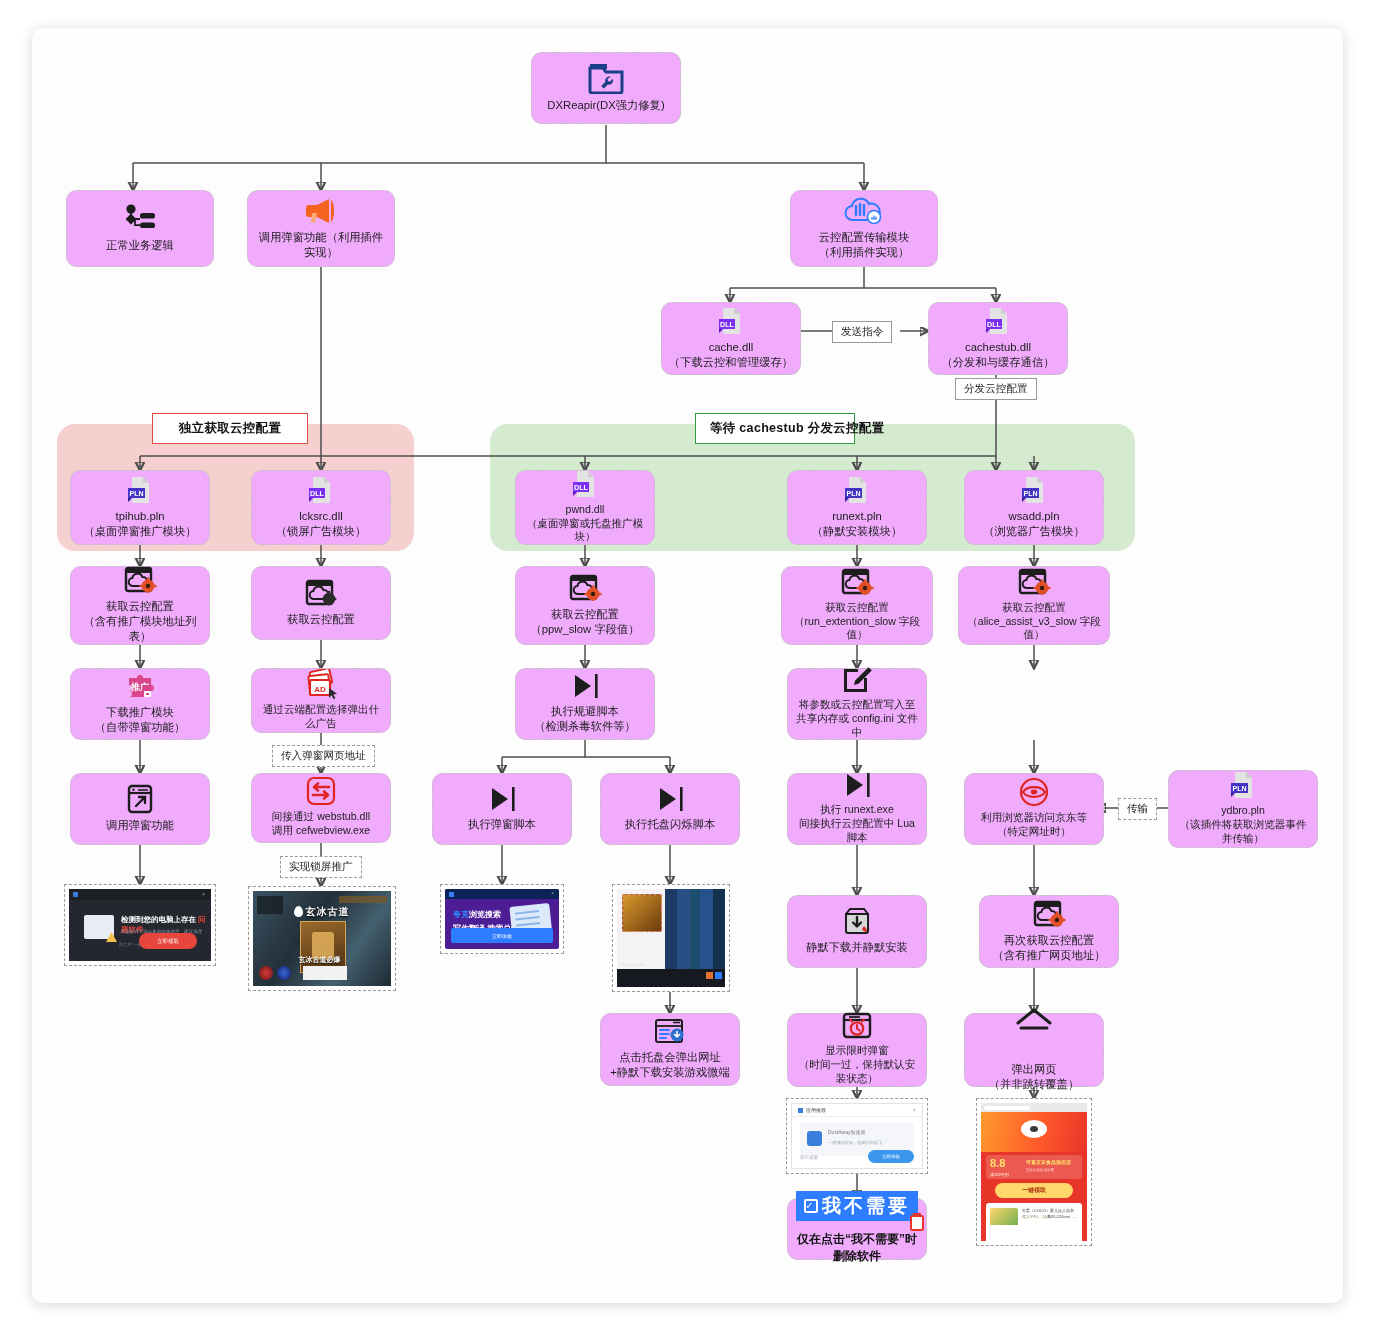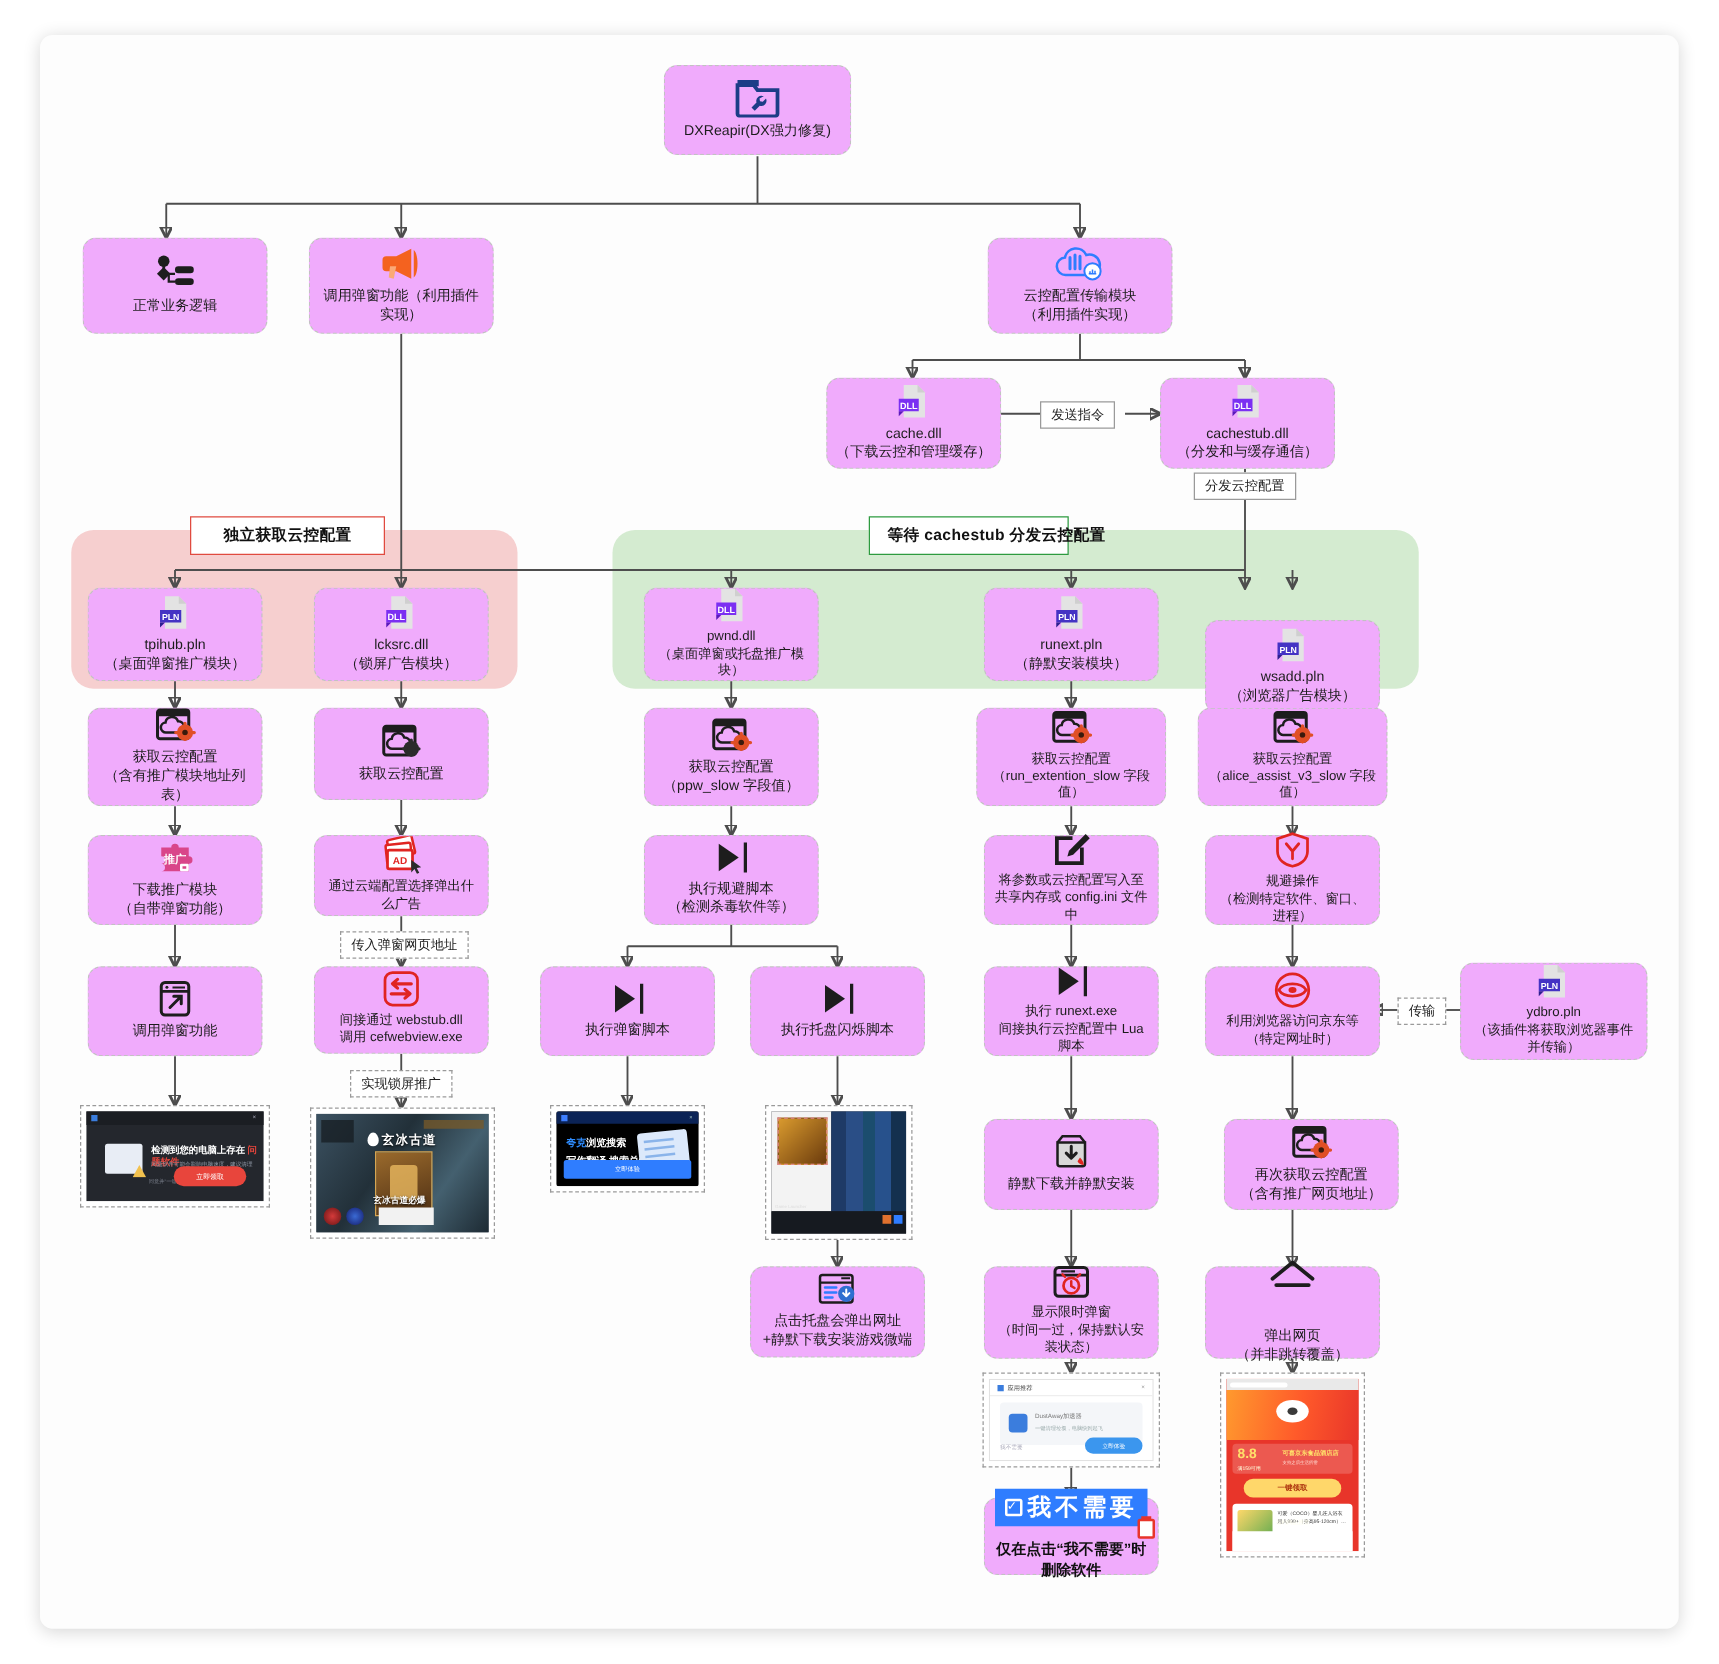--- a/index.html
+++ b/index.html
@@ -126,21 +126,21 @@
   .t2 .card { position:absolute; left:34%; top:32%; width:46px; height:52px; background:linear-gradient(160deg,#9a6a2c,#4e2f14); border:1.5px solid #d6a552; }
   .t2 .card::after { content:""; position:absolute; left:25%; top:20%; width:50%; height:55%; background:#e8b85f; border-radius:3px; opacity:.8; }
   .t2 .sub { position:absolute; left:33%; bottom:22%; font-size:7px; color:#fff; font-weight:700; text-shadow:0 1px 2px #000; }
   .t2 .white { position:absolute; left:36%; bottom:6%; width:44px; height:14px; background:#f2f2f2; }
   .t2 .hud { position:absolute; right:4px; top:5px; width:48px; height:7px; background:rgba(120,90,40,.75); }
   .t2 .hudl { position:absolute; left:4px; top:5px; width:26px; height:18px; background:rgba(20,25,30,.7); }
   .t2 .orb { position:absolute; left:6px; bottom:6px; width:14px; height:14px; border-radius:50%; background:radial-gradient(circle,#d43a3a,#6a1414); }
   .t2 .orb2 { position:absolute; left:24px; bottom:6px; width:14px; height:14px; border-radius:50%; background:radial-gradient(circle,#3a6ad4,#141c6a); }
 
   
-  .t3 { width:100%; height:100%; position:relative; background:#000000; border-radius:2px; overflow:hidden; }
+  .t3 { width:100%; height:100%; position:relative; background:#4c1d95; border-radius:2px; overflow:hidden; }
   .t3 .bar { position:absolute; top:0; left:0; right:0; height:10px; background:#0b2356; }
   .t3 .bar::before { content:""; position:absolute; left:4px; top:2.5px; width:5px; height:5px; background:#3d7eff; }
   .t3 .l1 { position:absolute; left:8px; top:20px; font-size:8px; font-weight:700; color:#fff; }
   .t3 .l1 i { color:#2f8dff; font-style:normal; }
   .t3 .l2 { position:absolute; left:8px; top:34px; font-size:8px; font-weight:700; color:#fff; }
   .t3 .l3 { position:absolute; left:8px; top:48px; font-size:4px; color:#8fb4e8; }
   .t3 .doc { position:absolute; right:8px; top:16px; width:40px; height:34px; background:#dce9fb; border-radius:3px; transform:rotate(-6deg); }
   .t3 .doc::after { content:""; position:absolute; left:5px; top:6px; width:24px; height:2px; background:#8ab4ea; box-shadow:0 6px 0 #8ab4ea, 0 12px 0 #8ab4ea; }
   .t3 .btn { position:absolute; left:6px; right:6px; bottom:6px; height:15px; background:#2f7dff; border-radius:2px; color:#fff; font-size:5px; display:flex; align-items:center; justify-content:center; }
   .t3 .cls { position:absolute; right:5px; top:2px; font-size:4.5px; color:#9bb; }
@@ -430,21 +430,21 @@
         <path d="M20 2 l6 6 h-6 z" fill="#cfcfcf"></path>
         <rect x="5" y="13" width="17" height="10" fill="#4533c4"></rect>
         <path d="M5 23 l0 4 4 -4 z" fill="#2d1f8f"></path>
         <text x="13.5" y="21" font-size="7" fill="#fff" text-anchor="middle" font-family="Liberation Sans, sans-serif" font-weight="bold">PLN</text>
       </svg>
     </span>
     <span class="label">runext.pln
 （静默安装模块）</span>
   </div>
 
-  <div class="node" style="left:964px; top:496px; width:140px; height:75px;">
+  <div class="node" style="left:964px; top:470px; width:140px; height:75px;">
     <span class="icon">
       <svg width="34" height="30" viewBox="0 0 34 30">
         <path d="M9 2 h11 l6 6 v20 H9 z" fill="#e3e3e3"></path>
         <path d="M20 2 l6 6 h-6 z" fill="#cfcfcf"></path>
         <rect x="5" y="13" width="17" height="10" fill="#4533c4"></rect>
         <path d="M5 23 l0 4 4 -4 z" fill="#2d1f8f"></path>
         <text x="13.5" y="21" font-size="7" fill="#fff" text-anchor="middle" font-family="Liberation Sans, sans-serif" font-weight="bold">PLN</text>
       </svg>
     </span>
     <span class="label">wsadd.pln
@@ -565,30 +565,20 @@
     <span class="icon">
       <svg width="32" height="28" viewBox="0 0 32 28">
         <path d="M3 3 h14 v3 H6 v17 h17 V12 h3 v14 H3 Z" fill="#1d1d1d"></path>
         <path d="M27.5 1.2 l3.3 3.3 -13.3 13.3 -4.6 1.3 1.3 -4.6 z" fill="#1d1d1d"></path>
       </svg>
     </span>
     <span class="label sm">将参数或云控配置写入至
 共享内存或 config.ini 文件中</span>
   </div>
 
-  <div class="node" style="left:964px; top:668px; width:140px; height:72px;">
-    <span class="icon">
-      <svg width="30" height="30" viewBox="0 0 30 30">
-        <path d="M15 2 L27 6 v10 c0 7 -6 11 -12 12 C9 27 3 23 3 16 V6 Z" fill="none" stroke="#e02421" stroke-width="2.2"></path>
-        <path d="M10 10 l5 6 5 -6 M15 16 v6" stroke="#e02421" stroke-width="2.2" fill="none" stroke-linecap="round"></path>
-      </svg>
-    </span>
-    <span class="label sm">规避操作
-（检测特定软件、窗口、进程）</span>
-  </div>
 
   <div class="chip dash" style="left:272px; top:745px;">传入弹窗网页地址</div>
 
   <div class="node" style="left:70px; top:773px; width:140px; height:72px;">
     <span class="icon">
       <svg width="28" height="30" viewBox="0 0 28 30">
         <rect x="3" y="2" width="22" height="26" rx="3" fill="none" stroke="#1d1d1d" stroke-width="2.4"></rect>
         <path d="M3 9 h22" stroke="#1d1d1d" stroke-width="2.2"></path>
         <circle cx="7.5" cy="5.8" r="1.2" fill="#1d1d1d"></circle>
         <path d="M12 6 h10" stroke="#1d1d1d" stroke-width="1.6"></path>

